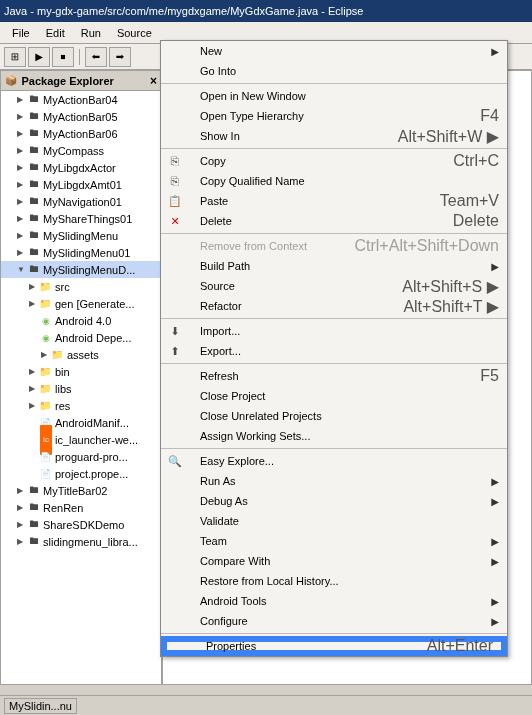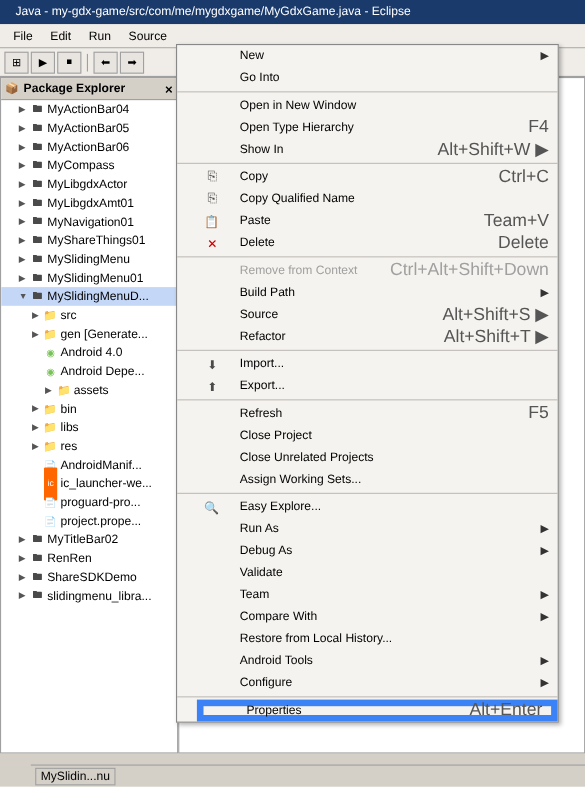--- a/index.html
+++ b/index.html
@@ -10,21 +10,21 @@
       font-family: 'Segoe UI', Tahoma, Arial, sans-serif;
       font-size: 11px;
       overflow: hidden;
       position: relative;
     }
 
     
     .title-bar {
       background: #1a3a6b;
       color: white;
-      padding: 3px 14px;
+      padding: 3px 4px;
       font-size: 11px;
       display: flex;
       align-items: center;
       height: 22px;
     }
 
     
     .menu-bar {
       background: #f0ede8;
       border-bottom: 1px solid #a0a0a0;
@@ -142,21 +142,20 @@
       z-index: 100;
       font-size: 11px;
     }
     .cm-item {
       display: flex;
       align-items: center;
       padding: 3px 8px 3px 39px;
       cursor: pointer;
       position: relative;
       height: 20px;
-      margin-left: 18px;
     }
     .cm-item.disabled { color: #a0a0a0; cursor: default; }
     .cm-shortcut {
       margin-left: auto;
       color: #555;
       font-size: 16px;
       padding-left: 20px;
       text-align: right;
     }
     .cm-item.disabled .cm-shortcut { color: #a0a0a0; }
@@ -193,21 +192,20 @@
       bottom: 0;
       left: 0;
       right: 0;
       height: 20px;
       background: #d4d0c8;
       border-top: 1px solid #a0a0a0;
       display: flex;
       align-items: center;
       padding: 0 4px;
       font-size: 11px;
-      margin-left: 28px;
     }
     .status-panel {
       background: #d4d0c8;
       border: 1px solid #a0a0a0;
       padding: 1px 4px;
       font-size: 11px;
     }
 
     
     .editor-area {

